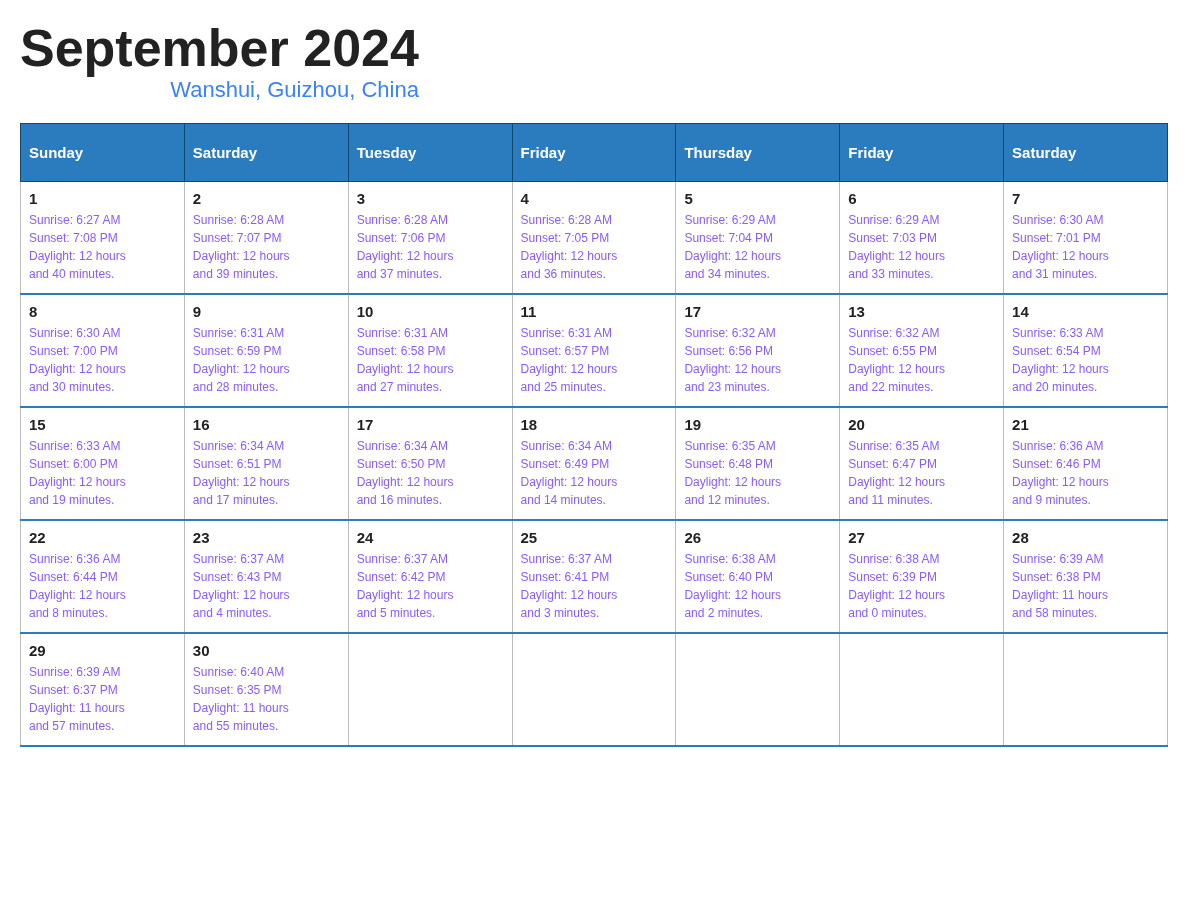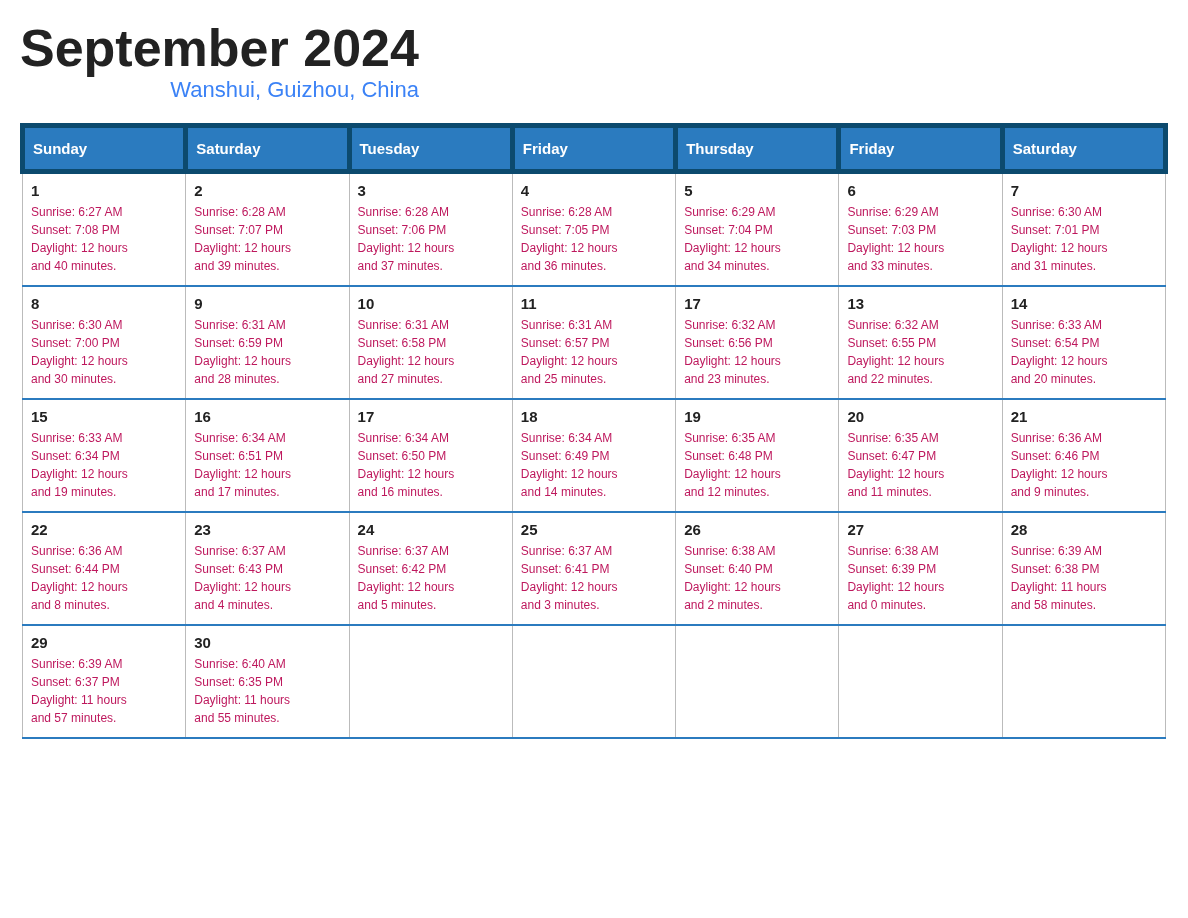--- a/index.html
+++ b/index.html
@@ -38,42 +38,42 @@
       color: #3b82f6;
     }
     .calendar-table {
       width: 100%;
       border-collapse: collapse;
       border: 1px solid #aaa;
     }
     .calendar-table th {
       background-color: #2b7bbf;
       color: #fff;
-      padding: 12px 8px;
+      padding: 20px 8px;
       font-size: 15px;
       font-weight: bold;
       text-align: left;
-      border: 5px solid #0c4a6e;
+      border: 1px solid #0c4a6e;
     }
     .calendar-table td {
       vertical-align: top;
       padding: 8px 8px 10px 8px;
       border: 1px solid #bbb;
       width: 14.28%;
       min-height: 100px;
     }
     .day-number {
       font-size: 15px;
       font-weight: bold;
       color: #222;
       margin-bottom: 4px;
     }
     .day-info {
       font-size: 12px;
-      color: #be185d;
+      color: #8b5cf6;
       line-height: 1.5;
     }
     .empty-cell {
       background: #fff;
     }
     tr.week-row td {
       border-bottom: 2px solid #2b7bbf;
     }
   </style>
 </head>
@@ -155,21 +155,21 @@
           <div class="day-info"><span>Sunrise: 6:32 AM</span><br><span>Sunset: 6:55 PM</span><br><span>Daylight: 12 hours</span><br><span>and 22 minutes.</span></div>
         </td>
         <td>
           <div class="day-number">14</div>
           <div class="day-info"><span>Sunrise: 6:33 AM</span><br><span>Sunset: 6:54 PM</span><br><span>Daylight: 12 hours</span><br><span>and 20 minutes.</span></div>
         </td>
       </tr>
       <tr class="week-row">
         <td>
           <div class="day-number">15</div>
-          <div class="day-info"><span>Sunrise: 6:33 AM</span><br><span>Sunset: 6:34 PM</span><br><span>Daylight: 12 hours</span><br><span>and 19 minutes.</span></div>
+          <div class="day-info"><span>Sunrise: 6:33 AM</span><br><span>Sunset: 6:00 PM</span><br><span>Daylight: 12 hours</span><br><span>and 19 minutes.</span></div>
         </td>
         <td>
           <div class="day-number">16</div>
           <div class="day-info"><span>Sunrise: 6:34 AM</span><br><span>Sunset: 6:51 PM</span><br><span>Daylight: 12 hours</span><br><span>and 17 minutes.</span></div>
         </td>
         <td>
           <div class="day-number">17</div>
           <div class="day-info"><span>Sunrise: 6:34 AM</span><br><span>Sunset: 6:50 PM</span><br><span>Daylight: 12 hours</span><br><span>and 16 minutes.</span></div>
         </td>
         <td>

